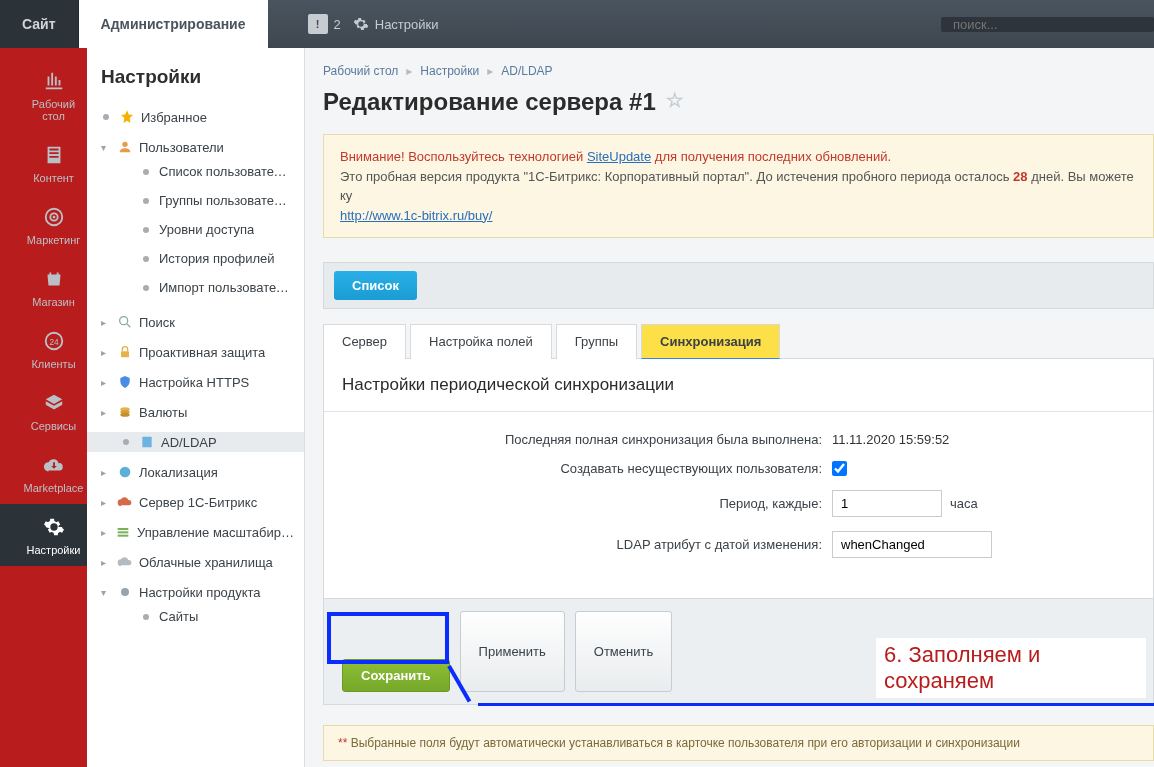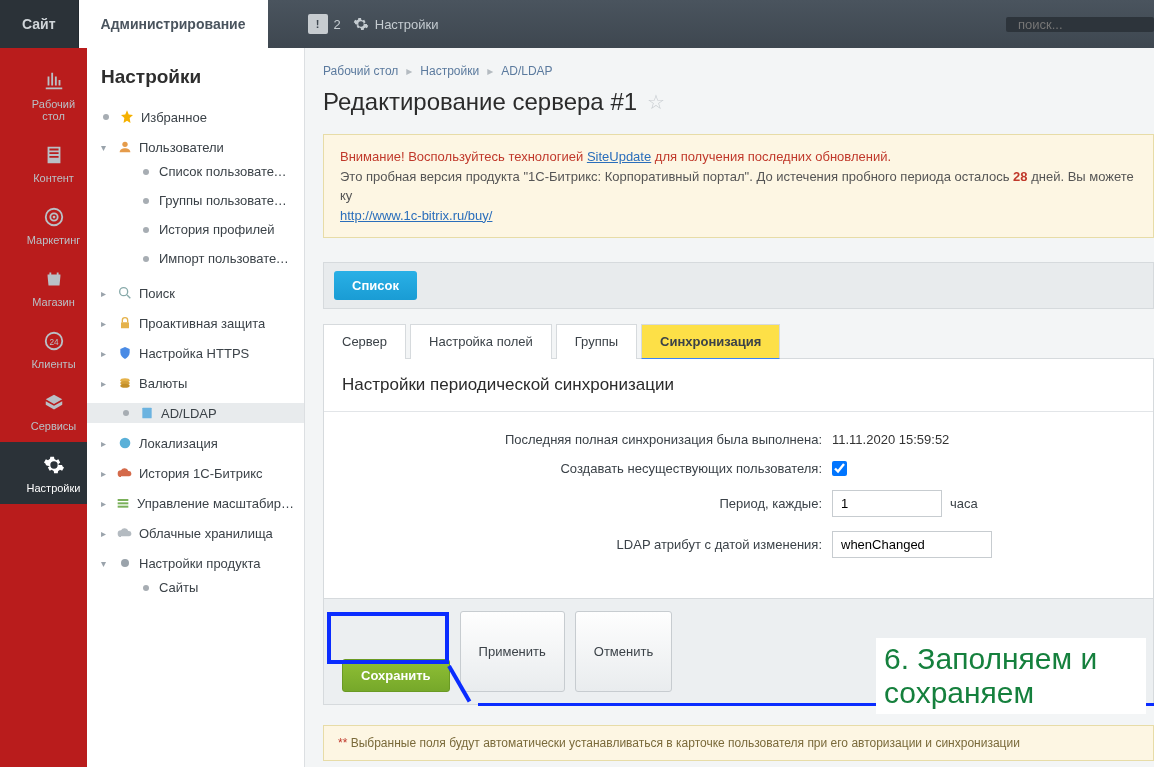--- a/index.html
+++ b/index.html
@@ -8,21 +8,21 @@
   
   .topbar { height: 48px; background: linear-gradient(#4a545e,#3e4750); display: flex; align-items: center; }
   .topbar .tab { height: 48px; display: flex; align-items: center; padding: 0 22px; font-size: 14px; font-weight: bold; color: #d0d5d9; cursor: pointer; }
   .topbar .tab.site { background: #2b3238; border-right:1px solid #232a30; }
   .topbar .tab.admin { background: #fff; color: #4a545e; }
   .topbar .badge-wrap { display:flex; align-items:center; margin-left: 40px; gap:12px; }
   .topbar .badge-item { display:flex; align-items:center; gap:6px; color:#c5ccd1; font-size:13px; cursor:pointer;}
   .topbar .icon-sq { width:20px; height:20px; background:#c7ccd0; color:#3e4750; display:flex; align-items:center; justify-content:center; font-weight:bold; font-size:11px; border-radius:2px;}
   .topbar .gear { width:16px; height:16px; color:#c5ccd1; }
   .topbar .search { margin-left:auto; margin-right:0; }
-  .topbar .search input { background:#2d343b; border:none; color:#22c55e; padding:0 12px; font-size:13px; width:148px; border-radius:2px;}
+  .topbar .search input { background:#2d343b; border:none; color:#22c55e; padding:0 12px; font-size:13px; width:213px; border-radius:2px;}
 
   
   .leftrail { position:absolute; left:0; top:48px; bottom:0; width:107px; background:#b91c1c; display:flex; flex-direction:column; align-items:center; padding-top:10px; }
   .leftrail .item { width:100%; padding:10px 0 10px; text-align:center; color:#b9c0c6; font-size:11px; cursor:pointer; }
   .leftrail .item.active { background:#2b3238; color:#fff; }
   .leftrail .item .ic { height:26px; display:flex; align-items:center; justify-content:center; margin-bottom:4px; }
   .leftrail svg { fill:#b9c0c6; }
   .leftrail .item.active svg { fill:#fff; }
 
   
@@ -38,21 +38,21 @@
   .tree li.lv1 > .row { padding-left:0; }
   .tree li.lv2 > .row { padding-left:20px; }
   .tree li.lv3 > .row { padding-left:40px; }
   .tree li.active > .row { background:#e8ebed; margin:0 -10px 0 -14px; padding-left:14px; }
   .tree li.active.lv2 > .row { padding-left:34px; }
 
   
   .main { position:absolute; left:305px; top:48px; right:0; bottom:0; background:#f3f5f6; padding:16px 0 0 18px; overflow:hidden;}
   .breadcrumb { font-size:12px; color:#5b7a9e; display:flex; gap:8px; align-items:center; }
   .breadcrumb .sep { color:#b4bbc1; }
-  .page-title { font-size:24px; font-weight:normal; color:#2b2b2b; margin:10px 0 18px; display:flex; align-items:center; gap:10px;}
+  .page-title { font-size:24px; font-weight:bold; color:#2b2b2b; margin:10px 0 18px; display:flex; gap:10px;}
   .page-title .star { color:#c7ccd0; font-size:20px; cursor:pointer;}
 
   .notice { background:#fdf6e3; border:1px solid #e7dca7; padding:12px 16px; font-size:13px; color:#555; line-height:1.5; margin-right:0;}
   .notice .warn { color:#c0392b; }
   .notice a { color:#2a6ebb; text-decoration:underline; }
   .notice .days { color:#c0392b; font-weight:bold; }
 
   .toolbar-wrap { margin-top:24px; background:#e8ebed; border:1px solid #d6dadd; padding:8px 10px; }
   .btn-list { background:linear-gradient(#29b0e6,#1a9cd4); color:#fff; font-weight:bold; font-size:13px; border:none; padding:7px 18px; border-radius:3px; cursor:pointer;}
 
@@ -73,21 +73,21 @@
   .actions { background:#eceff1; border-top:1px solid #d6dadd; padding:12px 18px; display:flex; gap:10px; }
   .btn { padding:8px 18px; font-size:13px; border-radius:3px; cursor:pointer; border:1px solid #c7ccd0; background:linear-gradient(#fefefe,#e9ecee); color:#3b4248;}
   .btn.primary { background:linear-gradient(#8fbf35,#76a82a); border:1px solid #6a9a24; color:#fff; font-weight:bold;margin-top:48px;}
 
   .hint-bar { margin-top:20px; background:#fdf6e3; border:1px solid #e7dca7; padding:10px 14px; font-size:12px; color:#7a6a3a; margin-right:0;}
   .hint-bar .ast { color:#c0392b; }
 
   
   .anno-box { position:absolute; border:4px solid #0a2cff; pointer-events:none; }
   .anno-line { position:absolute; background:#0a2cff; pointer-events:none; }
-  .anno-text { position:absolute; color:#15803d; font-size:30px; font-family:"Segoe UI",Arial,sans-serif; background:#fff; padding:4px 8px; pointer-events:none;}
+  .anno-text { position:absolute; color:#b91c1c; font-size:22px; font-family:"Segoe UI",Arial,sans-serif; background:#fff; padding:4px 8px; pointer-events:none;}
 
   
   .ic-star svg { fill:#f5b100; }
 </style>
 </head>
 <body>
 
 <div class="topbar">
   <div class="tab site">
       <span>Сайт</span>
@@ -158,20 +158,28 @@
       <div>Клиенты</div>
     </div>
   <div class="item">
       <div class="ic">
         <svg width="22" height="22" viewBox="0 0 24 24">
           <path d="M12 3l9 5-9 5-9-5 9-5zm0 12l9-5v4l-9 5-9-5v-4l9 5z"></path>
         </svg>
       </div>
       <div>Сервисы</div>
     </div>
+  <div class="item">
+      <div class="ic">
+        <svg width="22" height="22" viewBox="0 0 24 24">
+          <path d="M6 19a5 5 0 010-10 6 6 0 0111 1 4 4 0 011 8H6zm6-3l3-3h-2V9h-2v4H9l3 3z"></path>
+        </svg>
+      </div>
+      <div>Marketplace</div>
+    </div>
   <div class="item active">
       <div class="ic">
         <svg width="22" height="22" viewBox="0 0 24 24">
           <path d="M12 8a4 4 0 100 8 4 4 0 000-8zm9 4a7 7 0 01-.1 1.2l2 1.6-2 3.4-2.4-.9a7 7 0 01-2 1.2l-.4 2.5h-4l-.4-2.5a7 7 0 01-2-1.2l-2.4.9-2-3.4 2-1.6A7 7 0 013 12a7 7 0 01.1-1.2l-2-1.6 2-3.4 2.4.9a7 7 0 012-1.2L8 3h4l.4 2.5a7 7 0 012 1.2l2.4-.9 2 3.4-2 1.6c.1.4.2.8.2 1.2z"></path>
         </svg>
       </div>
       <div>Настройки</div>
     </div>
 </div>
 
@@ -206,20 +214,26 @@
             </li>
           <li class="lv3">
               <div class="row">
                 <span class="bullet"></span>
                 <span class="lbl">Группы пользователей</span>
               </div>
             </li>
           <li class="lv3">
               <div class="row">
                 <span class="bullet"></span>
+                <span class="lbl">Уровни доступа</span>
+              </div>
+            </li>
+          <li class="lv3">
+              <div class="row">
+                <span class="bullet"></span>
                 <span class="lbl">История профилей</span>
               </div>
             </li>
           <li class="lv3">
               <div class="row">
                 <span class="bullet"></span>
                 <span class="lbl">Импорт пользователей</span>
               </div>
             </li>
         </ul>
@@ -281,21 +295,21 @@
               </svg></span>
             <span class="lbl">Локализация</span>
           </div>
         </li>
       <li class="lv1">
           <div class="row">
             <span class="arrow">▸</span>
             <span class="ic"><svg viewBox="0 0 24 24" width="16" height="16">
                 <path d="M6 18a5 5 0 010-10 6 6 0 0111 1 4 4 0 011 8H6z" fill="#d46a4a"></path>
               </svg></span>
-            <span class="lbl">История 1С-Битрикс</span>
+            <span class="lbl">Сервер 1С-Битрикс</span>
           </div>
         </li>
       <li class="lv1">
           <div class="row">
             <span class="arrow">▸</span>
             <span class="ic"><svg viewBox="0 0 24 24" width="16" height="16">
                 <rect x="4" y="6" width="16" height="3" fill="#7ab05a"></rect>
                 <rect x="4" y="11" width="16" height="3" fill="#7ab05a"></rect>
                 <rect x="4" y="16" width="16" height="3" fill="#7ab05a"></rect>
               </svg></span>

